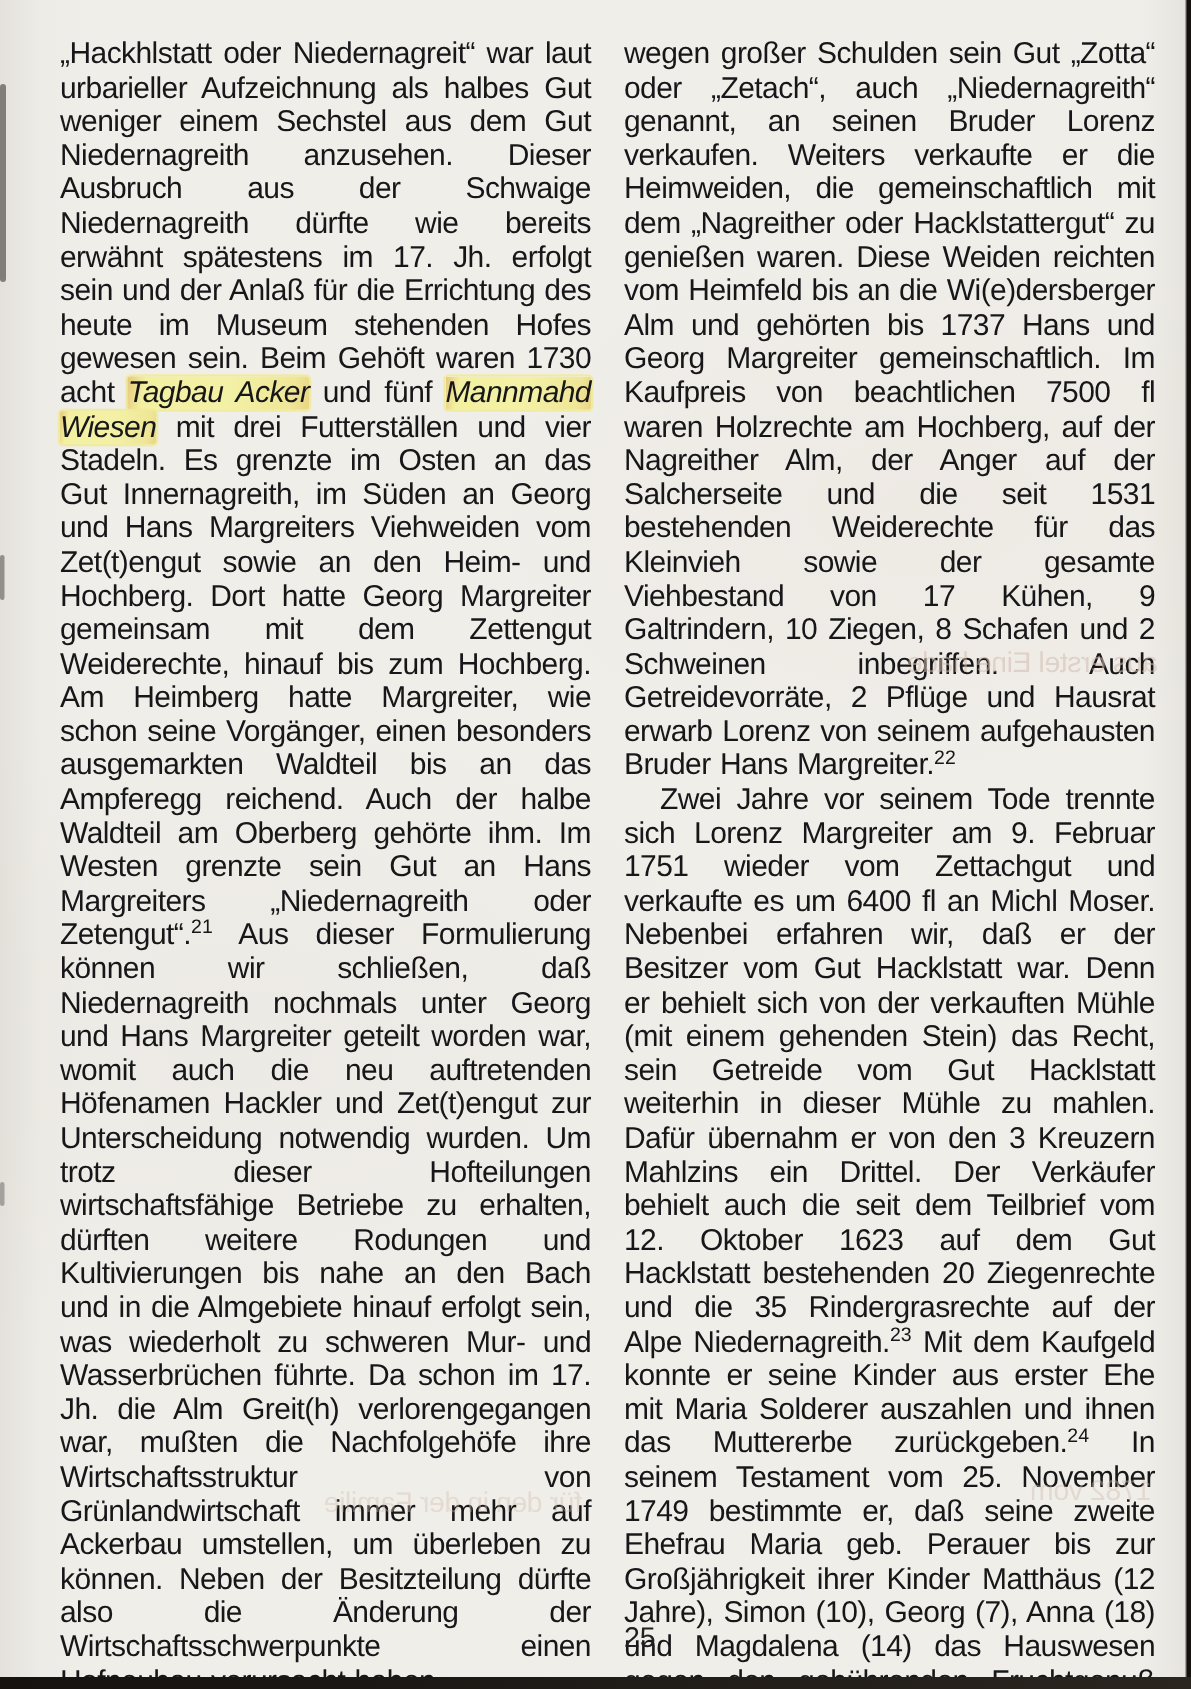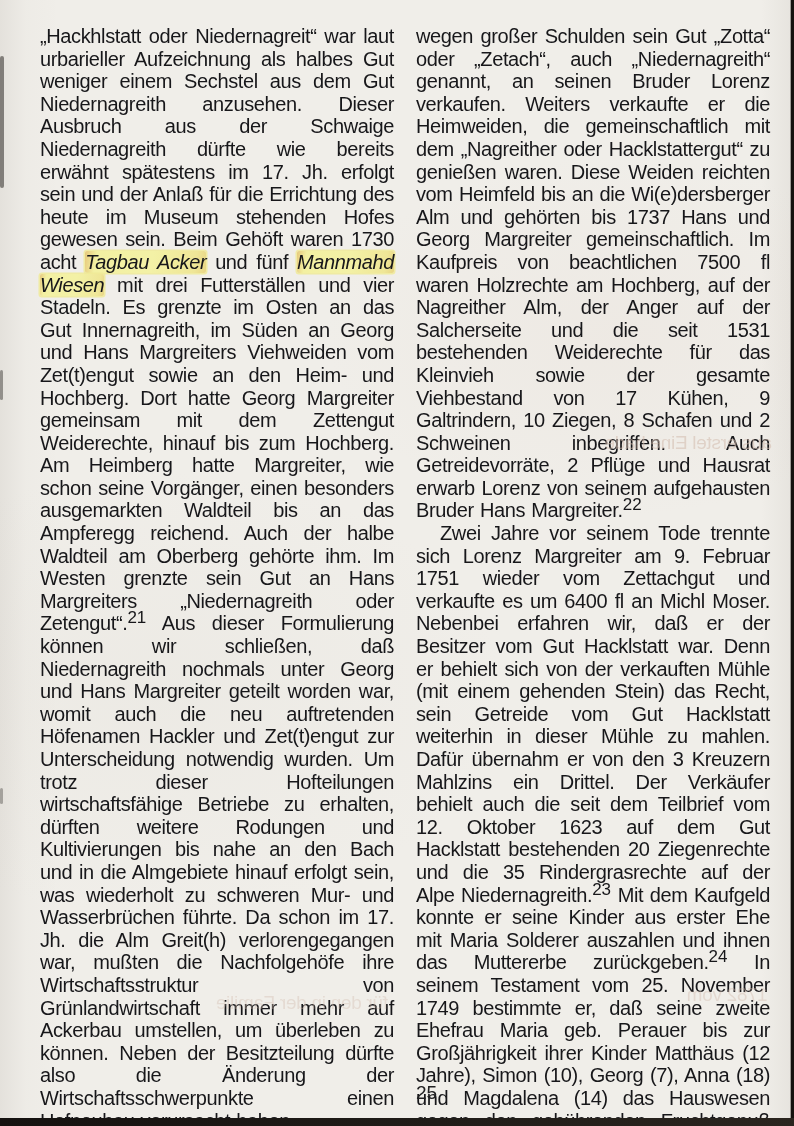--- a/index.html
+++ b/index.html
@@ -28,21 +28,21 @@
   .col{
     position:absolute;top:25px;width:354px;
     font-size:20px;line-height:22.6px;letter-spacing:-0.38px;
     color:#17171a;text-align:justify;
     -webkit-font-smoothing:antialiased;
   }
   .col-left{left:40px;}
   .col-right{left:416px;}
   .col p{margin:0;padding:0;word-spacing:1px;}
   .col p.indent{text-indent:24px;}
-  sup.fn{font-size:17px;line-height:0;vertical-align:7px;letter-spacing:0;}
+  sup.fn{font-size:13px;line-height:0;vertical-align:7px;letter-spacing:0;}
   .hl{
     background:linear-gradient(100deg,#e6c87c 0%,#f3f0a2 10%,#f3f1a6 55%,#efe697 90%,#e8d584 100%);
     box-shadow:0 0 0 1.5px rgba(240,234,150,0.85);
     border-radius:2px;
     box-decoration-break:clone;font-style:italic;-webkit-box-decoration-break:clone;
   }
   .page-number{
     position:absolute;left:416px;top:1082px;width:354px;
     text-align:left;font-size:19px;color:#202022;letter-spacing:0;
   }

